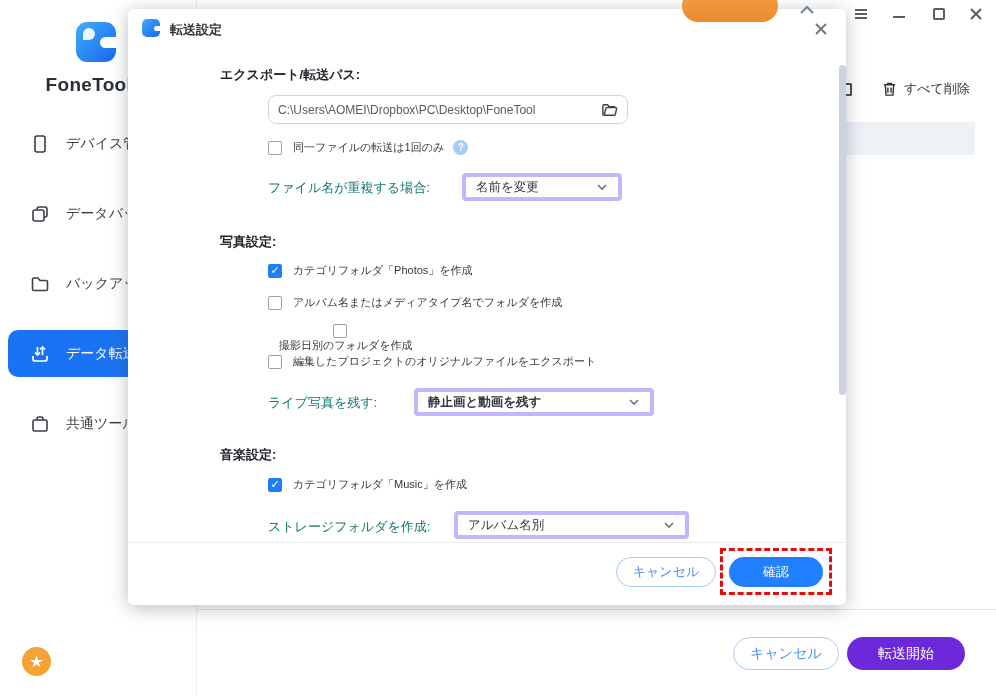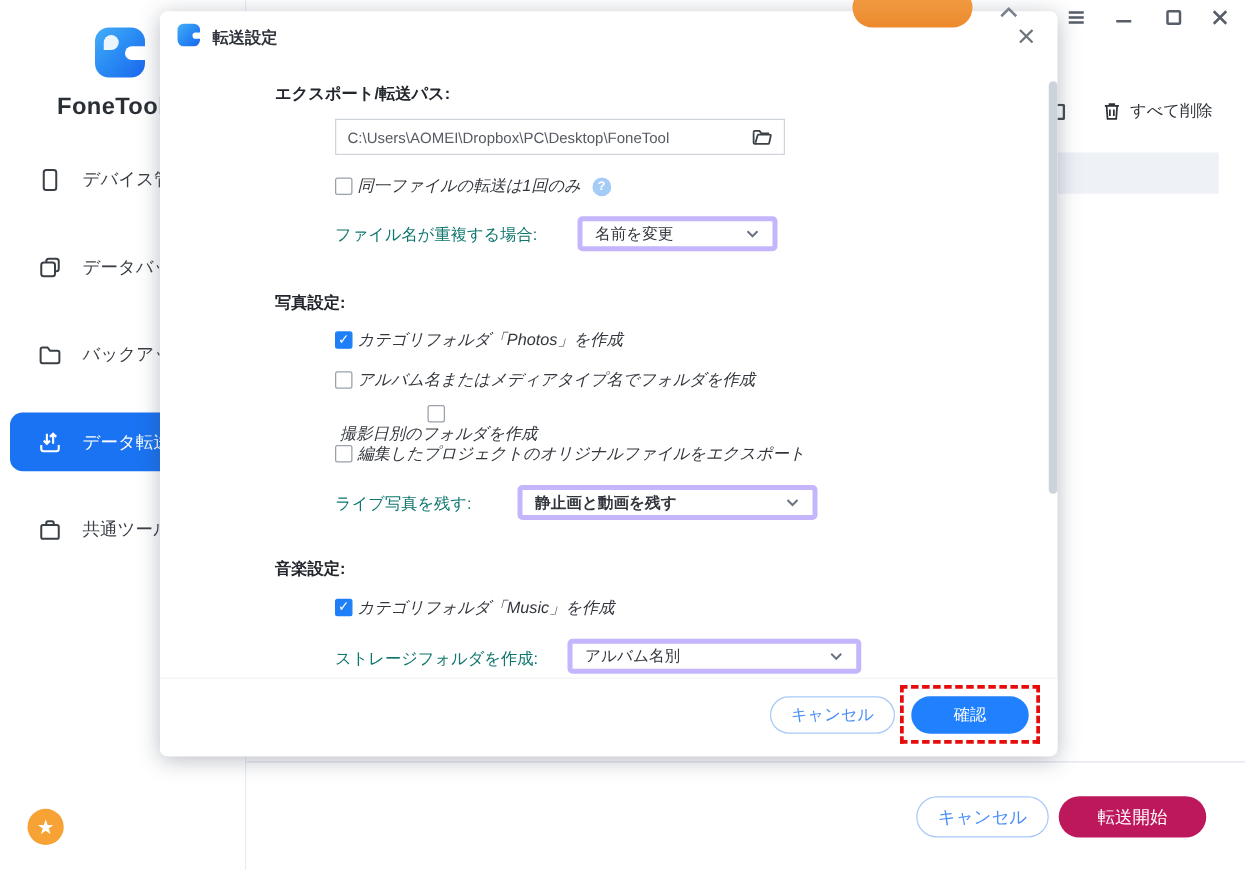--- a/index.html
+++ b/index.html
@@ -22,21 +22,21 @@
 
   
   .win-controls { top:0; left:840px; width:156px; height:30px; z-index:1; }
   .wc { position:absolute; top:4px; width:20px; height:20px; color:#565e69; }
   .toolbar-frag { left:845px; top:83px; width:7px; height:13px; border:2px solid #474c53; border-left:none; border-radius:0 2px 2px 0; z-index:1; }
   .delete-all { left:882px; top:80px; display:flex; align-items:center; gap:7px; font-size:13px; color:#2e3238; z-index:1; }
   .list-head-row { left:210px; top:122px; width:765px; height:33px; background:#eef1f6; z-index:1; }
   .bottom-divider { left:197px; top:609px; width:799px; height:1px; background:#dfe4ee; z-index:1; }
   .pill { border-radius:17px; display:flex; align-items:center; justify-content:center; font-size:14px; z-index:1; }
   .pill.ghost { border:1px solid #a9c9f8; color:#4a8ef8; background:#fff; }
-  .pill.primary { background:#be185d; color:#fff; border:none; }
+  .pill.primary { background:#6d28d9; color:#fff; border:none; }
   .bg-cancel { left:733px; top:637px; width:106px; height:33px; }
   .bg-start  { left:847px; top:637px; width:118px; height:33px; }
   .star-badge { left:22px; top:647px; width:29px; height:29px; border-radius:50%; background:#f7a234;
                 display:flex; align-items:center; justify-content:center; color:#fff; font-size:16px; z-index:1; }
 
   
   .orange-pill { left:682px; top:-10px; width:96px; height:32px; border-radius:16px;
                  background:linear-gradient(180deg,#f2a04a,#ec8a2c); z-index:30; }
   .chev-up-frag { left:799px; top:3px; width:16px; height:12px; color:#7b838e; z-index:30; }
 
@@ -44,30 +44,30 @@
   .modal { left:128px; top:9px; width:718px; height:596px; background:#fff; border-radius:6px;
            box-shadow:0 3px 18px rgba(55,65,85,.35); z-index:10; }
   .m-logo { left:14px; top:10px; width:18px; height:18px; }
   .m-title { left:42px; top:12px; font-size:13px; font-weight:bold; color:#30343b; }
   .m-close { left:683px; top:10px; width:20px; height:20px; color:#6d747e; }
   .m-scroll-thumb { left:711px; top:56px; width:7px; height:330px; background:#cdd3db; border-radius:4px; }
 
   .sec-label { font-size:13px; font-weight:bold; color:#22262c;margin-left:10px; }
   .fld-label { font-size:13px; color:#0f766e; }
 
-  .path-input { left:140px; top:86px; width:360px; height:29px; border:1px solid #cfd4da; border-radius:0;
+  .path-input { left:140px; top:86px; width:360px; height:29px; border:1px solid #cfd4da; border-radius:8px;
                 display:flex; align-items:center; padding:0 9px; }
   .path-input .txt { flex:1; font-size:12px; color:#565b63; white-space:nowrap; overflow:hidden; }
   .path-input .fic { width:17px; height:17px; color:#3b4046; }
 
   .cb-row { display:flex; align-items:center; }
   .cb { width:14px; height:14px; border:1px solid #9aa1aa; border-radius:2px; background:#fff; flex:0 0 auto;
         display:flex; align-items:center; justify-content:center; }
   .cb.checked { background:#1e7ff7; border-color:#1e7ff7; color:#fff; font-size:11px; line-height:1; }
-  .cb-row .lbl { margin-left:4px; font-size:13px; color:#33373d;font-style:italic; }
+  .cb-row .lbl { margin-left:11px; font-size:11px; color:#33373d; }
   .help-dot { width:15px; height:15px; margin-left:9px; border-radius:50%; background:#a5cbf7; color:#fff;
               font-size:10px; font-weight:bold; display:flex; align-items:center; justify-content:center; }
 
   .select { border:4px solid #c4b5fd; border-radius:4px; height:28px; display:flex; align-items:center;
             padding:0 10px; background:#fff;margin-left:28px; }
   .select .val { flex:1; font-size:12.5px; color:#33373d; white-space:nowrap; overflow:hidden; }
   .select .chev { width:12px; height:12px; color:#6b7380; flex:0 0 auto; }
 
   .m-footer { left:0; top:533px; width:718px; height:63px; background:#fff; border-top:1px solid #ececec;
               border-radius:0 0 6px 6px; }

